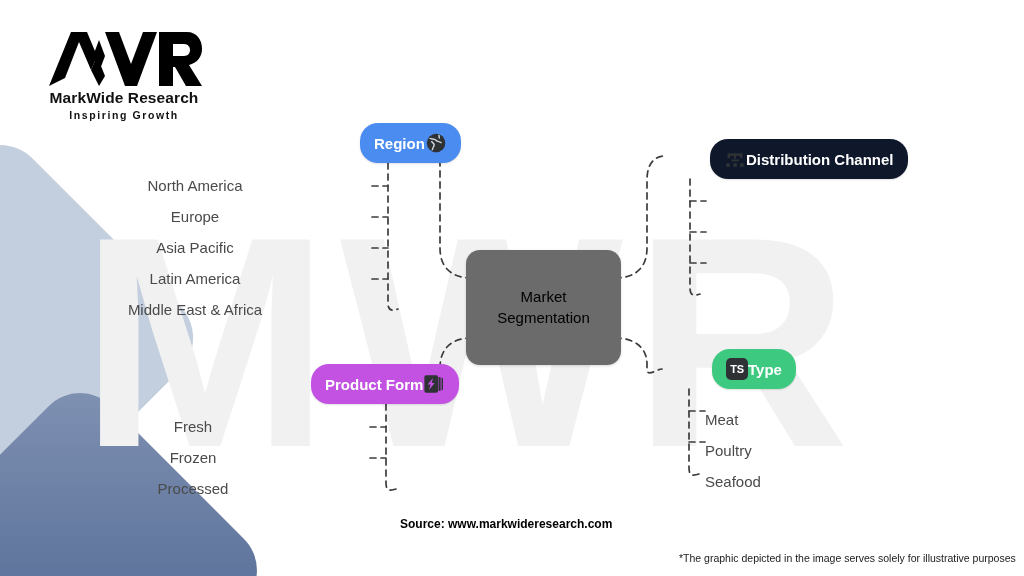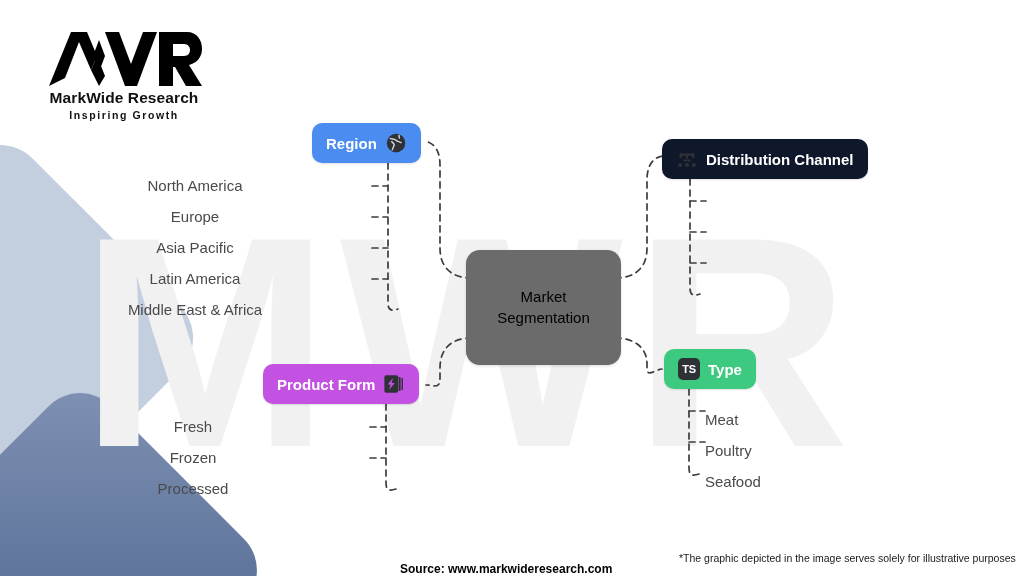--- a/index.html
+++ b/index.html
@@ -60,26 +60,27 @@
     font-size:21px;color:#5f6368;font-weight:400;
     letter-spacing:.1px;z-index:5;
   }
 
   
   #links{position:absolute;left:0;top:0;width:1024px;height:576px;z-index:1;}
 
   
   .node{
     position:absolute;z-index:4;
-    display:flex;align-items:center;gap:8px;
-    border-radius:10px;
+    display:flex;align-items:center;
+    border-radius:18px;
     padding:9px 14px;
     box-shadow:0 1px 2px rgba(0,0,0,.12);
     color:#fff;font-size:15px;font-weight:600;
     white-space:nowrap;
+    margin-left:48px;
   }
   .node .ico{
     width:22px;height:22px;flex:0 0 22px;
     display:flex;align-items:center;justify-content:center;
   }
 
   #node-center{
     position:absolute;z-index:4;
     left:466px;top:250px;width:155px;height:115px;
     background:#6b6b6b;border-radius:14px;
@@ -128,21 +129,21 @@
   #leaves-distribution .leaf{margin-bottom:16px;}
 
   #leaves-productform{left:0;top:419px;width:386px;}
   #leaves-productform .leaf{margin-bottom:16px;}
 
   #leaves-type{left:705px;top:404px;}
   #leaves-type .leaf{margin-bottom:16px;margin-top:8px;}
 
   
   #footer-source{
-    position:absolute;left:400px;top:562px;z-index:5;
+    position:absolute;left:400px;top:517px;z-index:5;
     font-size:12px;font-weight:700;color:#000;
   }
   #footer-note{
     position:absolute;left:679px;top:552px;z-index:5;
     font-size:10.5px;color:#1a1a1a;
   }
 </style>
 </head>
 <body>
 

